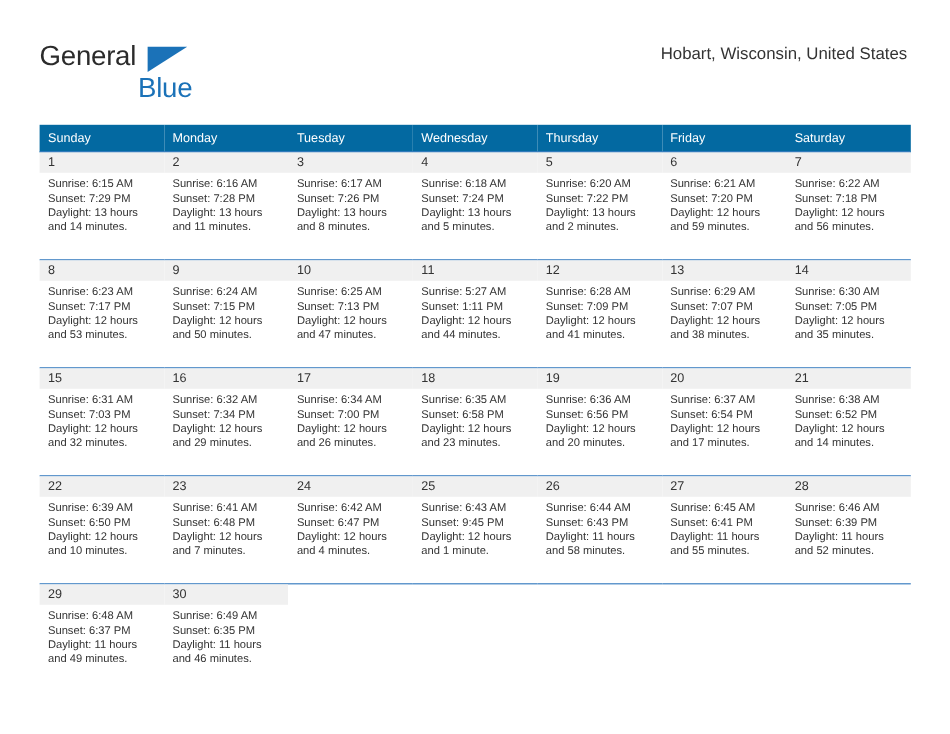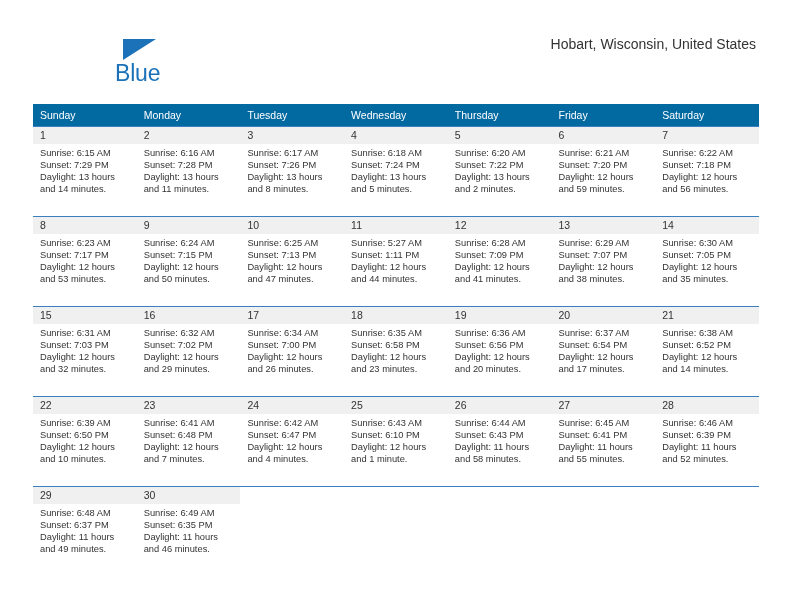--- a/index.html
+++ b/index.html
@@ -147,20 +147,21 @@
 </style>
 </head>
 <body>
 
 <div class="page">
 
   <div class="header">
 
     <div class="logo">
       <div class="logo-top">
+        <span class="logo-general">General</span>
         <span class="logo-triangle"></span>
       </div>
       <span class="logo-blue">Blue</span>
     </div>
 
     <div class="title-block">
       <div class="cal-subtitle">Hobart, Wisconsin, United States</div>
     </div>
 
   </div>
@@ -346,21 +347,21 @@
                 <div>Daylight: 12 hours</div>
                 <div>and 32 minutes.</div>
               </div>
             </div>
           </td>
           <td>
             <div class="cell-inner">
               <div class="daynum-band">16</div>
               <div class="details">
                 <div>Sunrise: 6:32 AM</div>
-                <div>Sunset: 7:02 PM</div>
+                <div>Sunset: 7:34 PM</div>
                 <div>Daylight: 12 hours</div>
                 <div>and 29 minutes.</div>
               </div>
             </div>
           </td>
           <td>
             <div class="cell-inner">
               <div class="daynum-band">17</div>
               <div class="details">
                 <div>Sunrise: 6:34 AM</div>
@@ -447,21 +448,21 @@
                 <div>Daylight: 12 hours</div>
                 <div>and 4 minutes.</div>
               </div>
             </div>
           </td>
           <td>
             <div class="cell-inner">
               <div class="daynum-band">25</div>
               <div class="details">
                 <div>Sunrise: 6:43 AM</div>
-                <div>Sunset: 6:10 PM</div>
+                <div>Sunset: 9:45 PM</div>
                 <div>Daylight: 12 hours</div>
                 <div>and 1 minute.</div>
               </div>
             </div>
           </td>
           <td>
             <div class="cell-inner">
               <div class="daynum-band">26</div>
               <div class="details">
                 <div>Sunrise: 6:44 AM</div>

